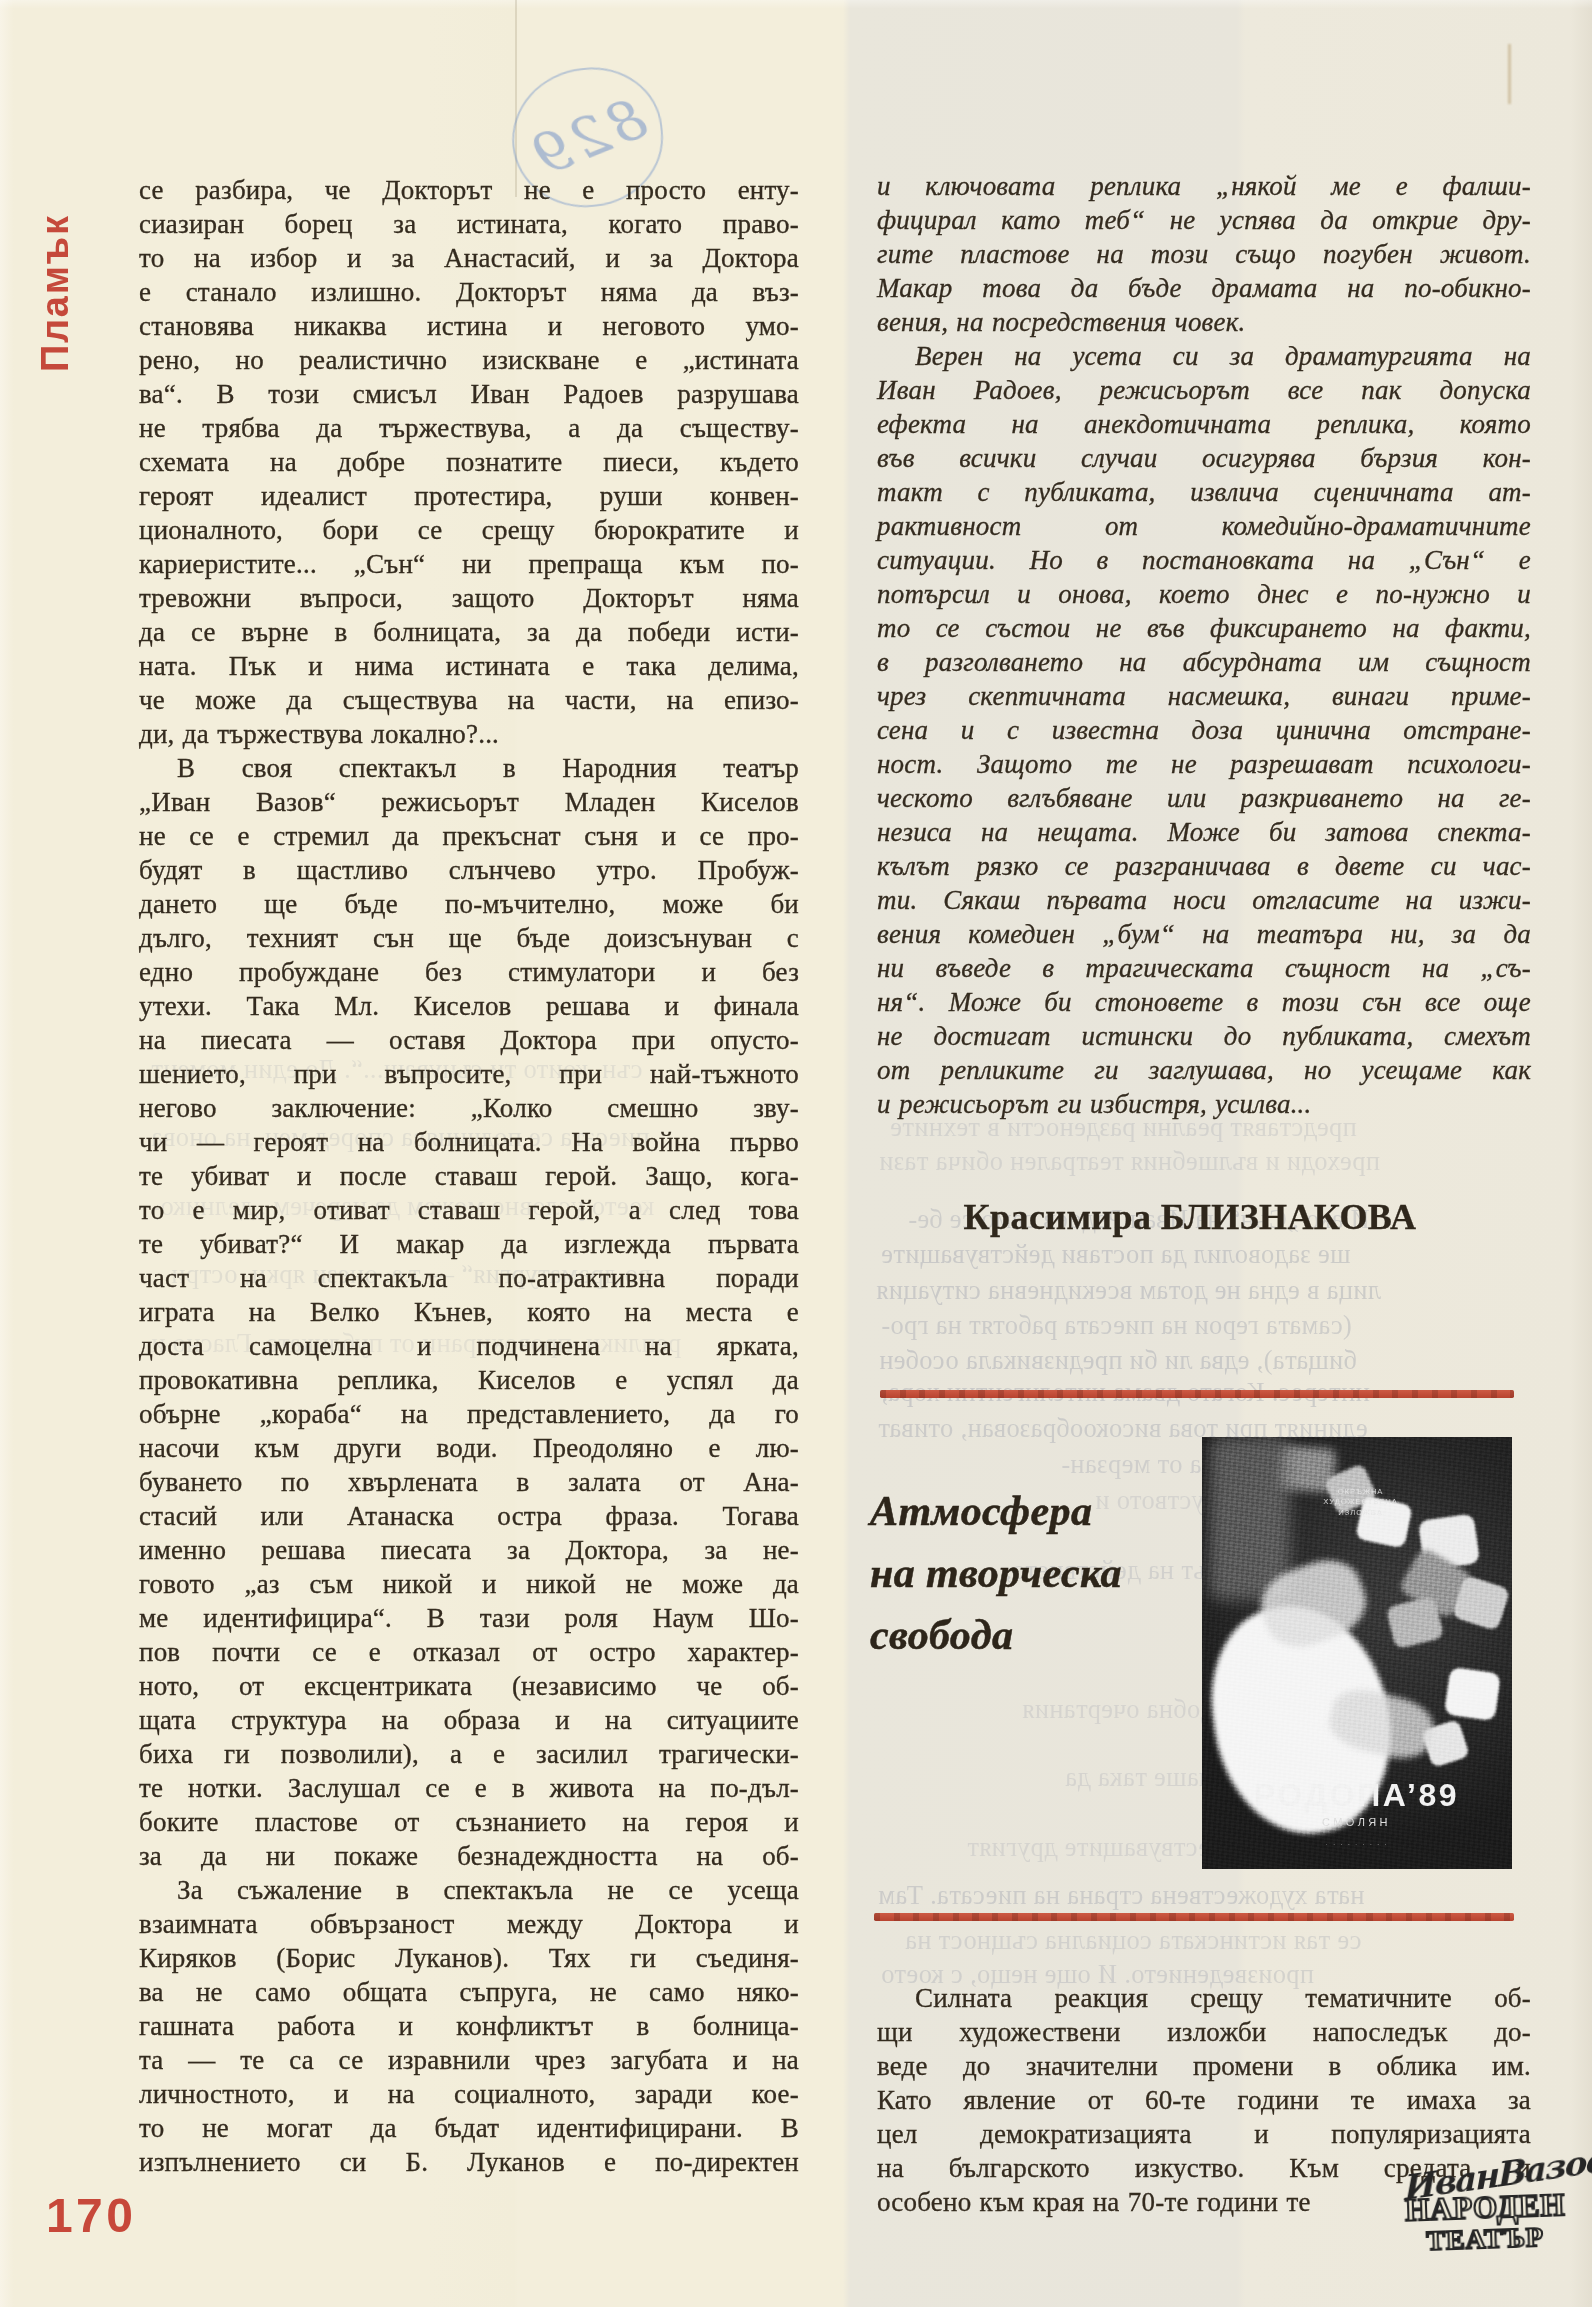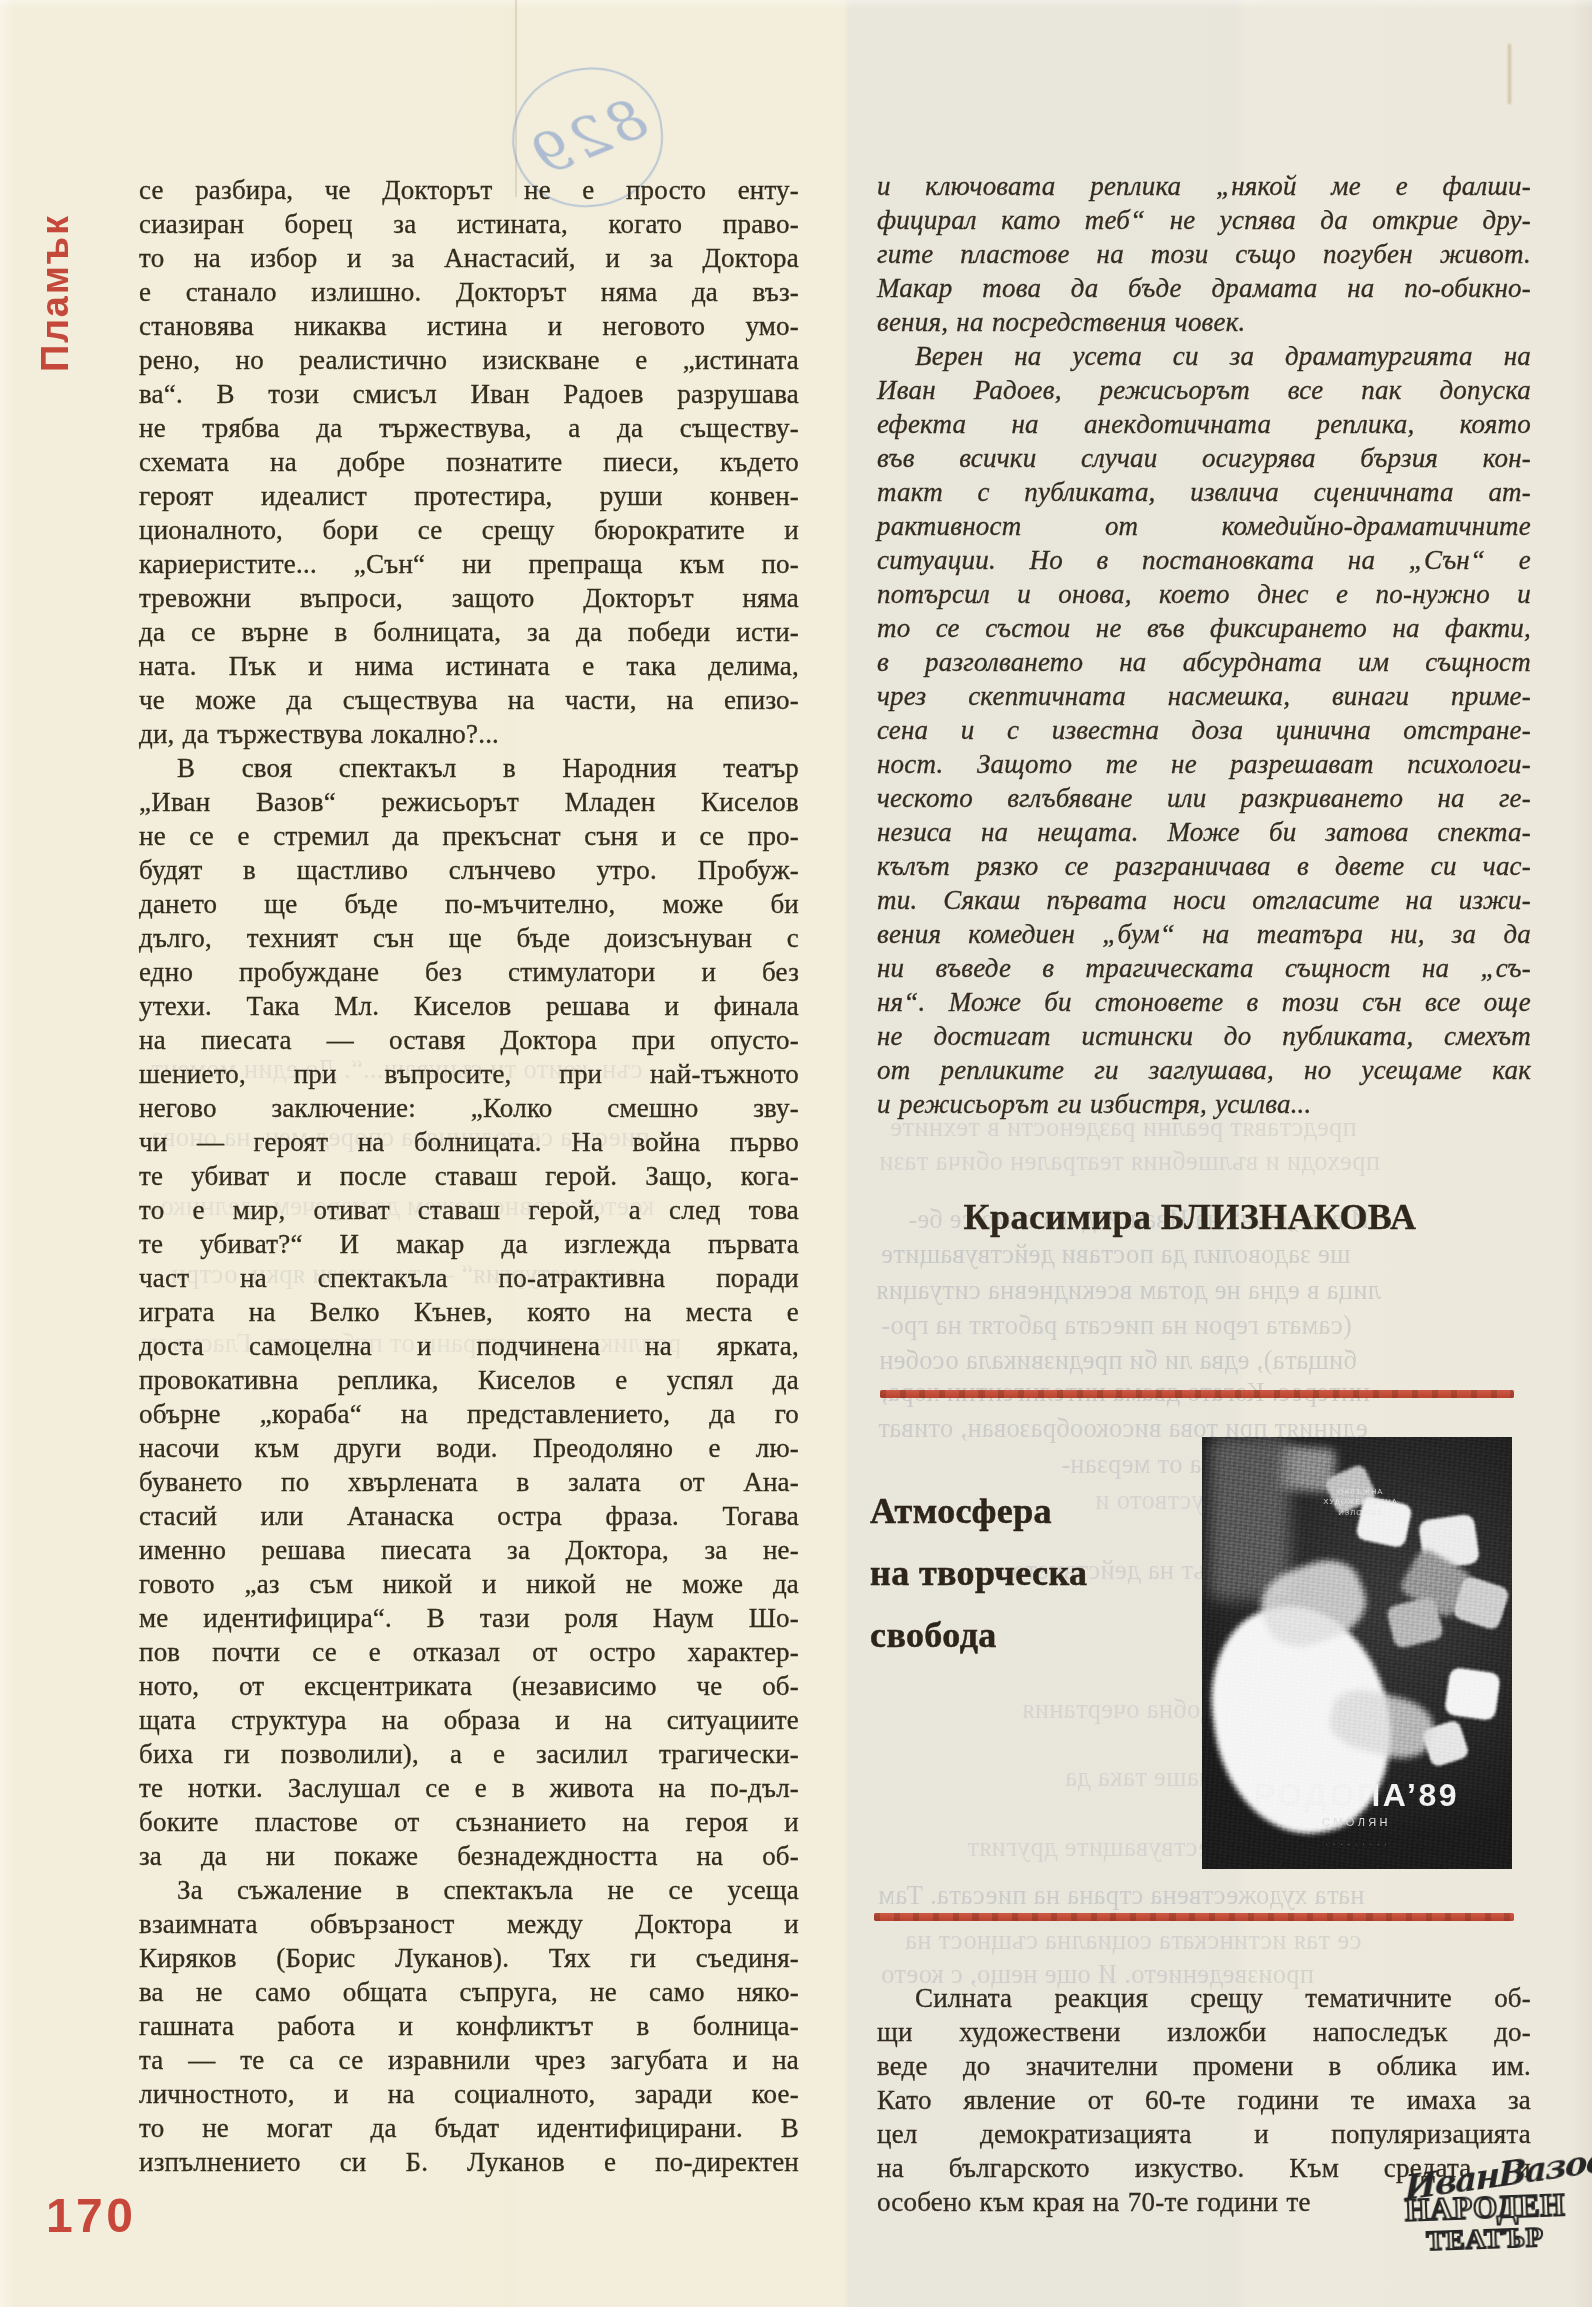--- a/index.html
+++ b/index.html
@@ -61,22 +61,22 @@
   }
   #page-number{
     position:absolute;left:46px;top:2188px;
     font-family:"Liberation Sans",sans-serif;font-weight:700;
     font-size:48px;letter-spacing:3.4px;color:#c7483a;
     filter:blur(0.3px);
   }
   
   #section-heading{
     position:absolute;left:870px;top:1480px;width:342px;
-    font-weight:700;font-size:36px;line-height:62px;
-    letter-spacing:0.4px;color:#2d251a;
+    font-weight:700;font-size:42px;line-height:62px;
+    letter-spacing:0.4px;color:#2d251a;font-style:italic;
     -webkit-text-stroke:0.5px #2d251a;
   }
   
   #author-line{
     position:absolute;left:877px;top:1180px;width:626px;
     text-align:center;font-weight:700;font-size:36px;color:#2f271c;
     -webkit-text-stroke:0.3px #2f271c;
     letter-spacing:0.4px;
     margin-top:16px;
   }

